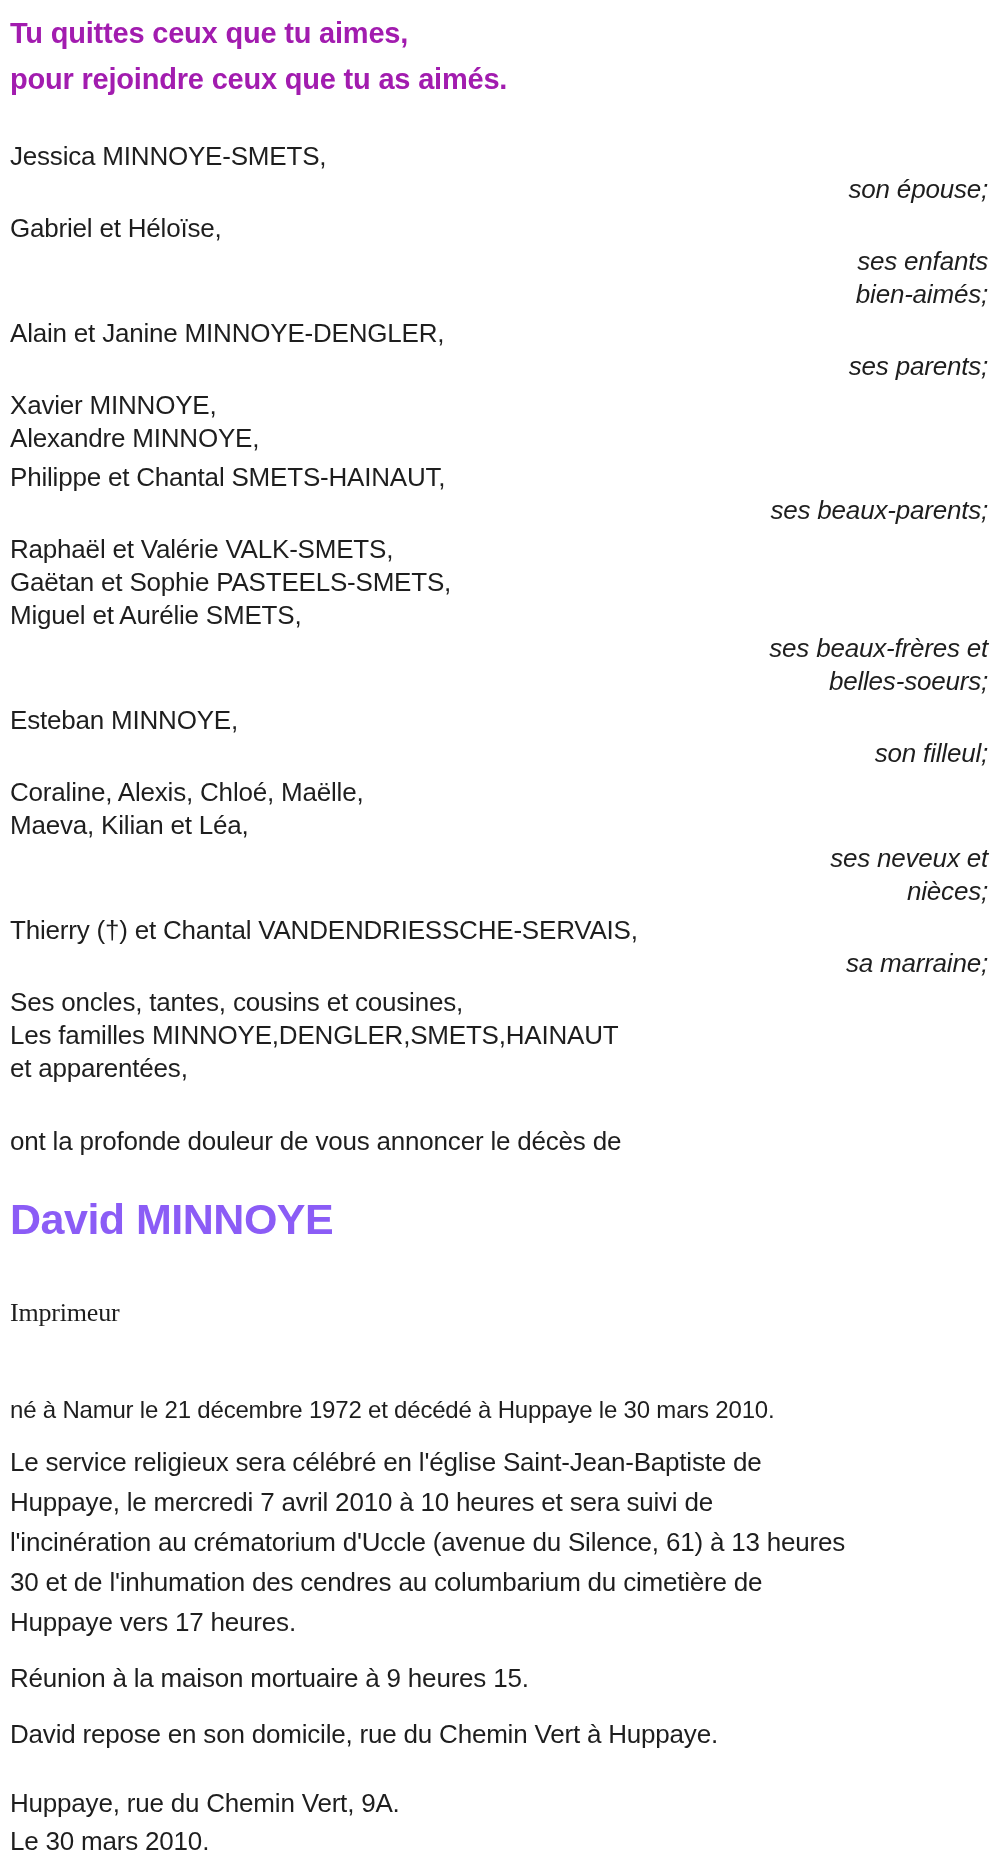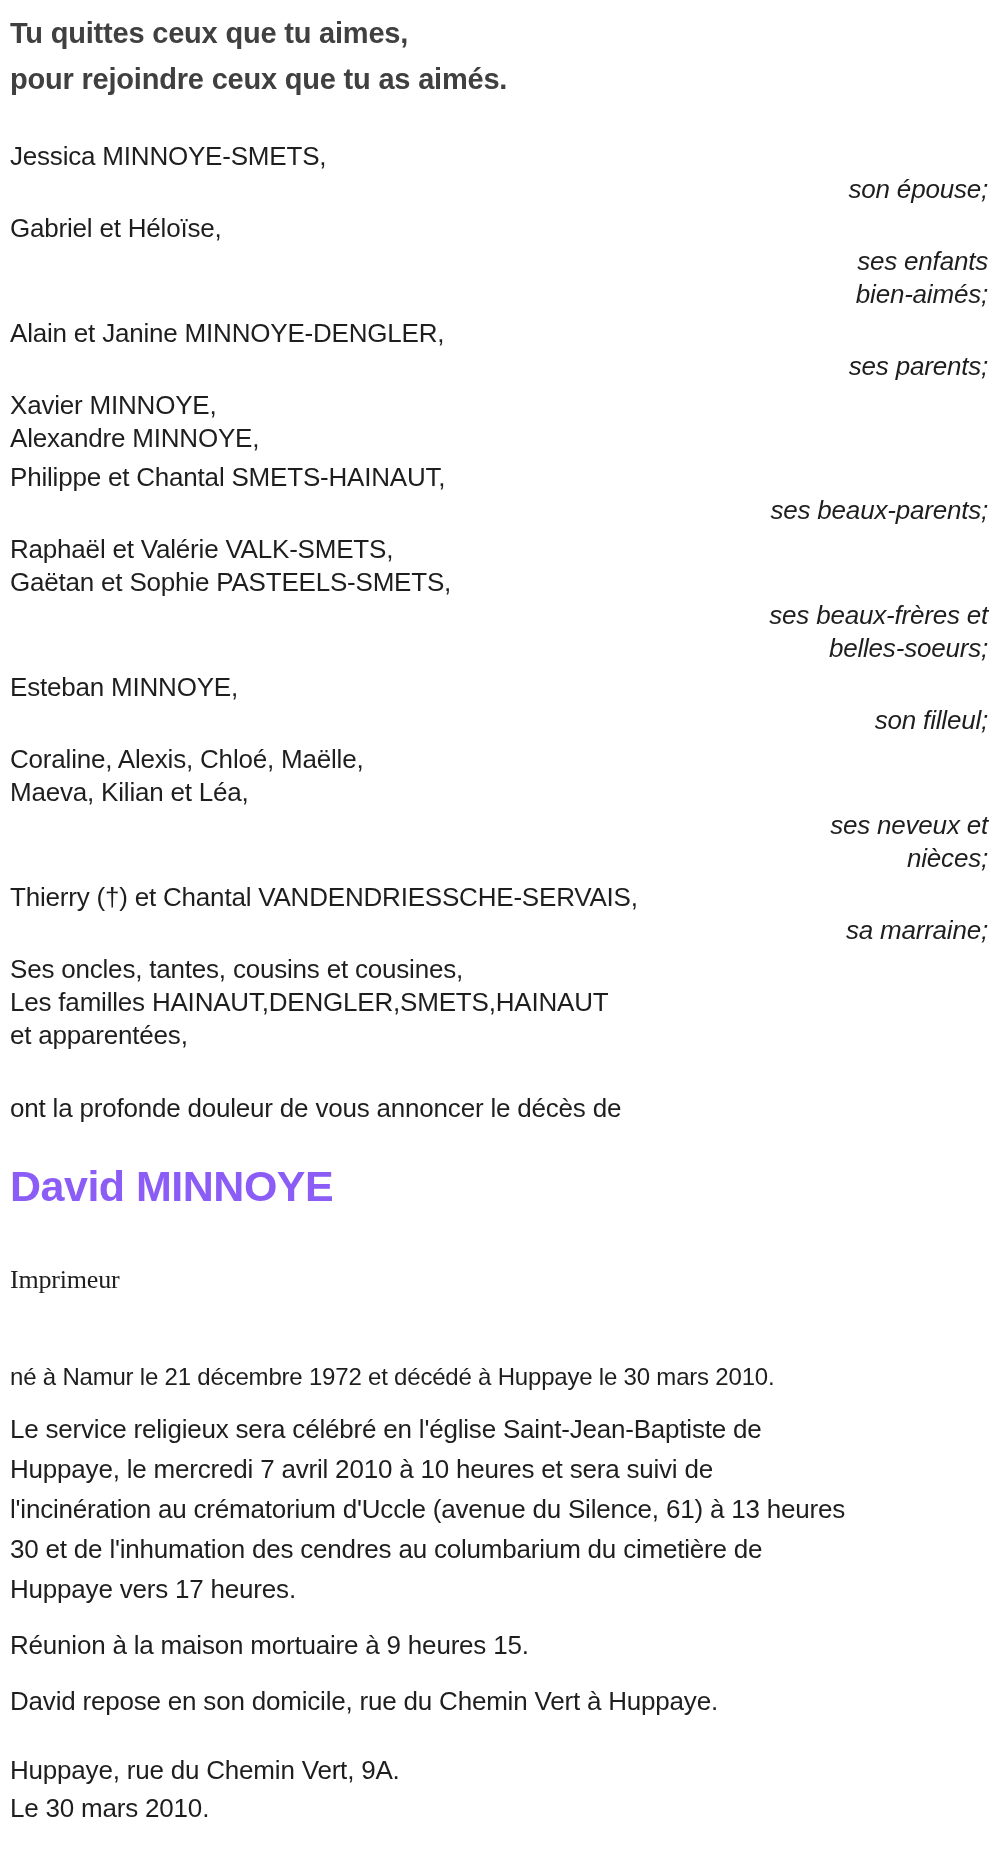--- a/index.html
+++ b/index.html
@@ -3,21 +3,21 @@
 <meta charset="utf-8">
 <style>
   html, body { margin:0; padding:0; background:#ffffff; }
   .page {
     width:1000px; min-height:1869px; box-sizing:border-box;
     padding:10px 12px 6px 10px;
     font-family:"Liberation Sans", sans-serif;
     color:#1e1e1e; background:#ffffff;
     letter-spacing:-0.2px;
   }
-  .epigraph { font-weight:700; font-size:29px; line-height:46px; color:#404040; margin-bottom:38px; }
+  .epigraph { font-weight:700; font-size:29px; line-height:46px; color:#a21caf; margin-bottom:38px; }
   .m-line { font-size:26px; line-height:33px; }
   .group { margin-bottom:6px; }
   .relation { text-align:right; font-style:italic; font-size:26px; line-height:33px; }
   .family-block { margin-bottom:16px; }
   .announcement { font-size:26px; line-height:33px; margin-top:40px; }
   .deceased-name { font-weight:700; font-size:43px; line-height:50px; color:#8b5cf6; margin-top:36px; letter-spacing:-0.5px; }
   .profession { font-size:26px; line-height:33px; margin-top:52px;font-family:Liberation Serif, serif; }
   .life-line { font-size:24px; line-height:40px; margin-top:61px; }
   .service-par { font-size:26px; line-height:40px; margin-top:12px; }
   .simple-par { font-size:26px; line-height:40px; margin-top:16px; }
@@ -63,20 +63,21 @@
   <div class="group">
     <div class="m-line">Philippe et Chantal SMETS-HAINAUT,</div>
     <div class="relation">
       <div>ses beaux-parents;</div>
     </div>
   </div>
 
   <div class="group">
     <div class="m-line">Raphaël et Valérie VALK-SMETS,</div>
     <div class="m-line">Gaëtan et Sophie PASTEELS-SMETS,</div>
+    <div class="m-line">Miguel et Aurélie SMETS,</div>
     <div class="relation">
       <div>ses beaux-frères et</div>
       <div>belles-soeurs;</div>
     </div>
   </div>
 
   <div class="group">
     <div class="m-line">Esteban MINNOYE,</div>
     <div class="relation">
       <div>son filleul;</div>
@@ -94,21 +95,21 @@
 
   <div class="group">
     <div class="m-line">Thierry (†) et Chantal VANDENDRIESSCHE-SERVAIS,</div>
     <div class="relation">
       <div>sa marraine;</div>
     </div>
   </div>
 
   <div class="family-block">
     <div class="m-line">Ses oncles, tantes, cousins et cousines,</div>
-    <div class="m-line">Les familles HAINAUT,DENGLER,SMETS,HAINAUT</div>
+    <div class="m-line">Les familles MINNOYE,DENGLER,SMETS,HAINAUT</div>
     <div class="m-line">et apparentées,</div>
   </div>
 
   <div class="announcement">ont la profonde douleur de vous annoncer le décès de</div>
 
   <div class="deceased-name">David MINNOYE</div>
 
   <div class="profession">Imprimeur</div>
 
   <div class="life-line">né à Namur le 21 décembre 1972 et décédé à Huppaye le 30 mars 2010.</div>

